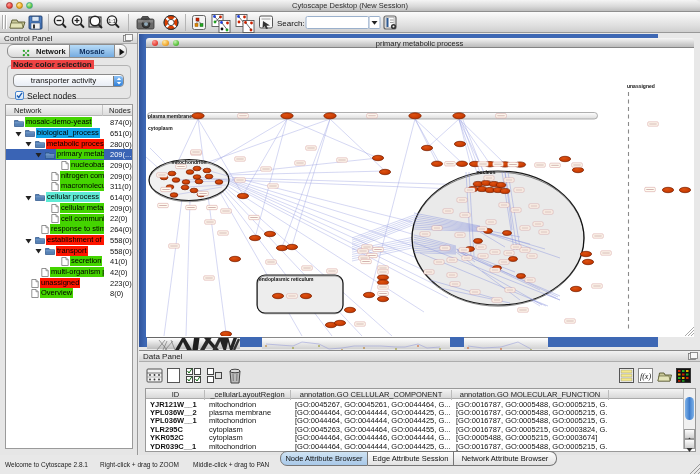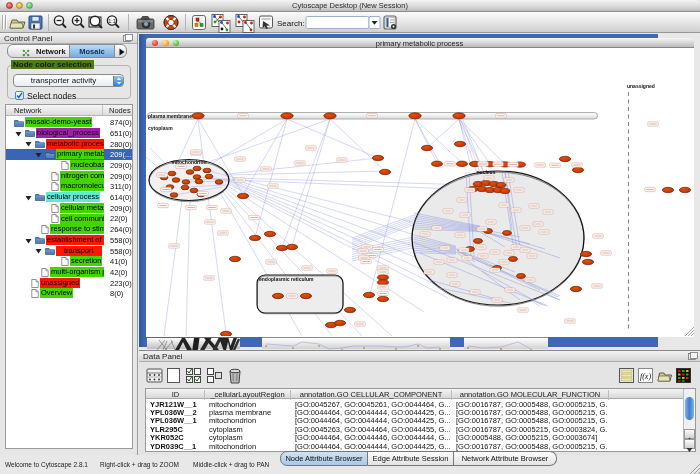--- a/index.html
+++ b/index.html
@@ -166,21 +166,21 @@
       </svg>
   <div class="abs" style="left:61px;top:0;width:46px;height:14px;font-size:7.5px;color:#0e2e5e;text-align:center;line-height:14.5px;font-weight:bold;">Mosaic</div>
   <div class="abs" style="left:107px;top:0;width:13px;height:14px;">
    <svg width="13" height="14" viewBox="0 0 13 14">
           <path d="M4.5 3.5 L9.5 7 L4.5 10.5 Z" fill="#111"></path>
         </svg>
   </div>
  </div>
 
  <div class="abs" style="left:7px;top:32px;width:124px;height:34px;border:1px solid #b3b3b3;border-radius:4px;"></div>
- <div class="abs" style="left:11px;top:27px;background:#4d7c0f;padding:0 2px;font-size:8px;font-weight:bold;color:#1a1a1a;">Node color selection</div>
+ <div class="abs" style="left:11px;top:27px;background:#ef4444;padding:0 2px;font-size:8px;font-weight:bold;color:#1a1a1a;">Node color selection</div>
 
  <div class="abs" style="left:13px;top:41px;width:111px;height:13px;border:1px solid #8a8a8a;border-radius:4px;background:linear-gradient(#ffffff,#e8edf5);">
   <div class="abs" style="left:0;top:0;width:99px;height:11px;font-size:8px;color:#111;text-align:center;line-height:12px;">transporter activity</div>
   <div class="abs" style="right:0.5px;top:0.5px;width:10px;height:10px;background:linear-gradient(#8fc3f7,#2f7fd8);border-left:1px solid #7a7a7a;border-radius:0 3px 3px 0;">
    <svg width="10" height="10" viewBox="0 0 10 10" style="display:block">
           <path d="M5 1.5 L7.2 4 L2.8 4 Z" fill="#fff"></path>
           <path d="M5 8.5 L7.2 6 L2.8 6 Z" fill="#fff"></path>
         </svg>
   </div>
  </div>
@@ -208,21 +208,21 @@
         <span class="abs" style="left:104px;top:1.2px;font-size:7.5px;color:#111;">874(0)</span>
       </div>
       <div class="abs" style="left:0;top:22.7px;width:126px;height:10.7px;background:transparent;">
         <svg class="abs" style="left:9px;top:3px" width="7" height="6" viewBox="0 0 7 6">
           <path d="M0.5 1 L6.5 1 L3.5 5.5 Z" fill="#222"></path>
         </svg>
         <svg class="abs" style="left:19px;top:1.5px" width="10" height="8" viewBox="0 0 10 8">
           <path d="M0.5 1.5 L4 1.5 L5 2.8 L9.5 2.8 L9.5 7.5 L0.5 7.5 Z" fill="#5681b5" stroke="#2a5188" stroke-width="0.7"></path>
           <path d="M0.5 3.8 L9.5 3.8" stroke="#7fa6d2" stroke-width="0.8"></path>
         </svg>
-        <span class="abs" style="left:30px;top:0.3px;height:10px;line-height:10px;max-width:68px;overflow:hidden;white-space:nowrap;background:#a21caf;font-size:7.5px;color:#000;padding:0 1px;">biological_process</span>
+        <span class="abs" style="left:30px;top:0.3px;height:10px;line-height:10px;max-width:68px;overflow:hidden;white-space:nowrap;background:#0ea5e9;font-size:7.5px;color:#000;padding:0 1px;">biological_process</span>
         <span class="abs" style="left:104px;top:1.2px;font-size:7.5px;color:#111;text-align:center;">651(0)</span>
       </div>
       <div class="abs" style="left:0;top:33.4px;width:126px;height:10.7px;background:transparent;">
         <svg class="abs" style="left:19px;top:3px" width="7" height="6" viewBox="0 0 7 6">
           <path d="M0.5 1 L6.5 1 L3.5 5.5 Z" fill="#222"></path>
         </svg>
         <svg class="abs" style="left:29px;top:1.5px" width="10" height="8" viewBox="0 0 10 8">
           <path d="M0.5 1.5 L4 1.5 L5 2.8 L9.5 2.8 L9.5 7.5 L0.5 7.5 Z" fill="#5681b5" stroke="#2a5188" stroke-width="0.7"></path>
           <path d="M0.5 3.8 L9.5 3.8" stroke="#7fa6d2" stroke-width="0.8"></path>
         </svg>
@@ -311,21 +311,21 @@
         <span class="abs" style="left:104px;top:1.2px;font-size:7.5px;color:#111;">558(0)</span>
       </div>
       <div class="abs" style="left:0;top:140.4px;width:126px;height:10.7px;background:transparent;">
         <svg class="abs" style="left:29px;top:3px" width="7" height="6" viewBox="0 0 7 6">
           <path d="M0.5 1 L6.5 1 L3.5 5.5 Z" fill="#222"></path>
         </svg>
         <svg class="abs" style="left:39px;top:1.5px" width="10" height="8" viewBox="0 0 10 8">
           <path d="M0.5 1.5 L4 1.5 L5 2.8 L9.5 2.8 L9.5 7.5 L0.5 7.5 Z" fill="#5681b5" stroke="#2a5188" stroke-width="0.7"></path>
           <path d="M0.5 3.8 L9.5 3.8" stroke="#7fa6d2" stroke-width="0.8"></path>
         </svg>
-        <span class="abs" style="left:50px;top:0.3px;height:10px;line-height:10px;max-width:48px;overflow:hidden;white-space:nowrap;background:#ff1500;font-size:7.5px;color:#000;padding:0 8px;text-align:right;">transport</span>
+        <span class="abs" style="left:50px;top:0.3px;height:10px;line-height:10px;max-width:48px;overflow:hidden;white-space:nowrap;background:#ff1500;font-size:7.5px;color:#000;padding:0 1px;text-align:right;">transport</span>
         <span class="abs" style="left:104px;top:1.2px;font-size:7.5px;color:#111;">558(0)</span>
       </div>
       <div class="abs" style="left:0;top:151.1px;width:126px;height:10.7px;background:transparent;">
         <svg class="abs" style="left:55px;top:1px" width="8" height="9" viewBox="0 0 8 9">
           <path d="M0.8 0.5 L5 0.5 L7.2 2.7 L7.2 8.5 L0.8 8.5 Z" fill="#fff" stroke="#777" stroke-width="0.8"></path>
           <path d="M5 0.5 L5 2.7 L7.2 2.7" fill="none" stroke="#777" stroke-width="0.7"></path>
         </svg>
         <span class="abs" style="left:64px;top:0.3px;height:10px;line-height:10px;max-width:34px;overflow:hidden;white-space:nowrap;background:#44d400;font-size:7.5px;color:#000;padding:0 1px;">secretion</span>
         <span class="abs" style="left:104px;top:1.2px;font-size:7.5px;color:#111;">41(0)</span>
       </div>

